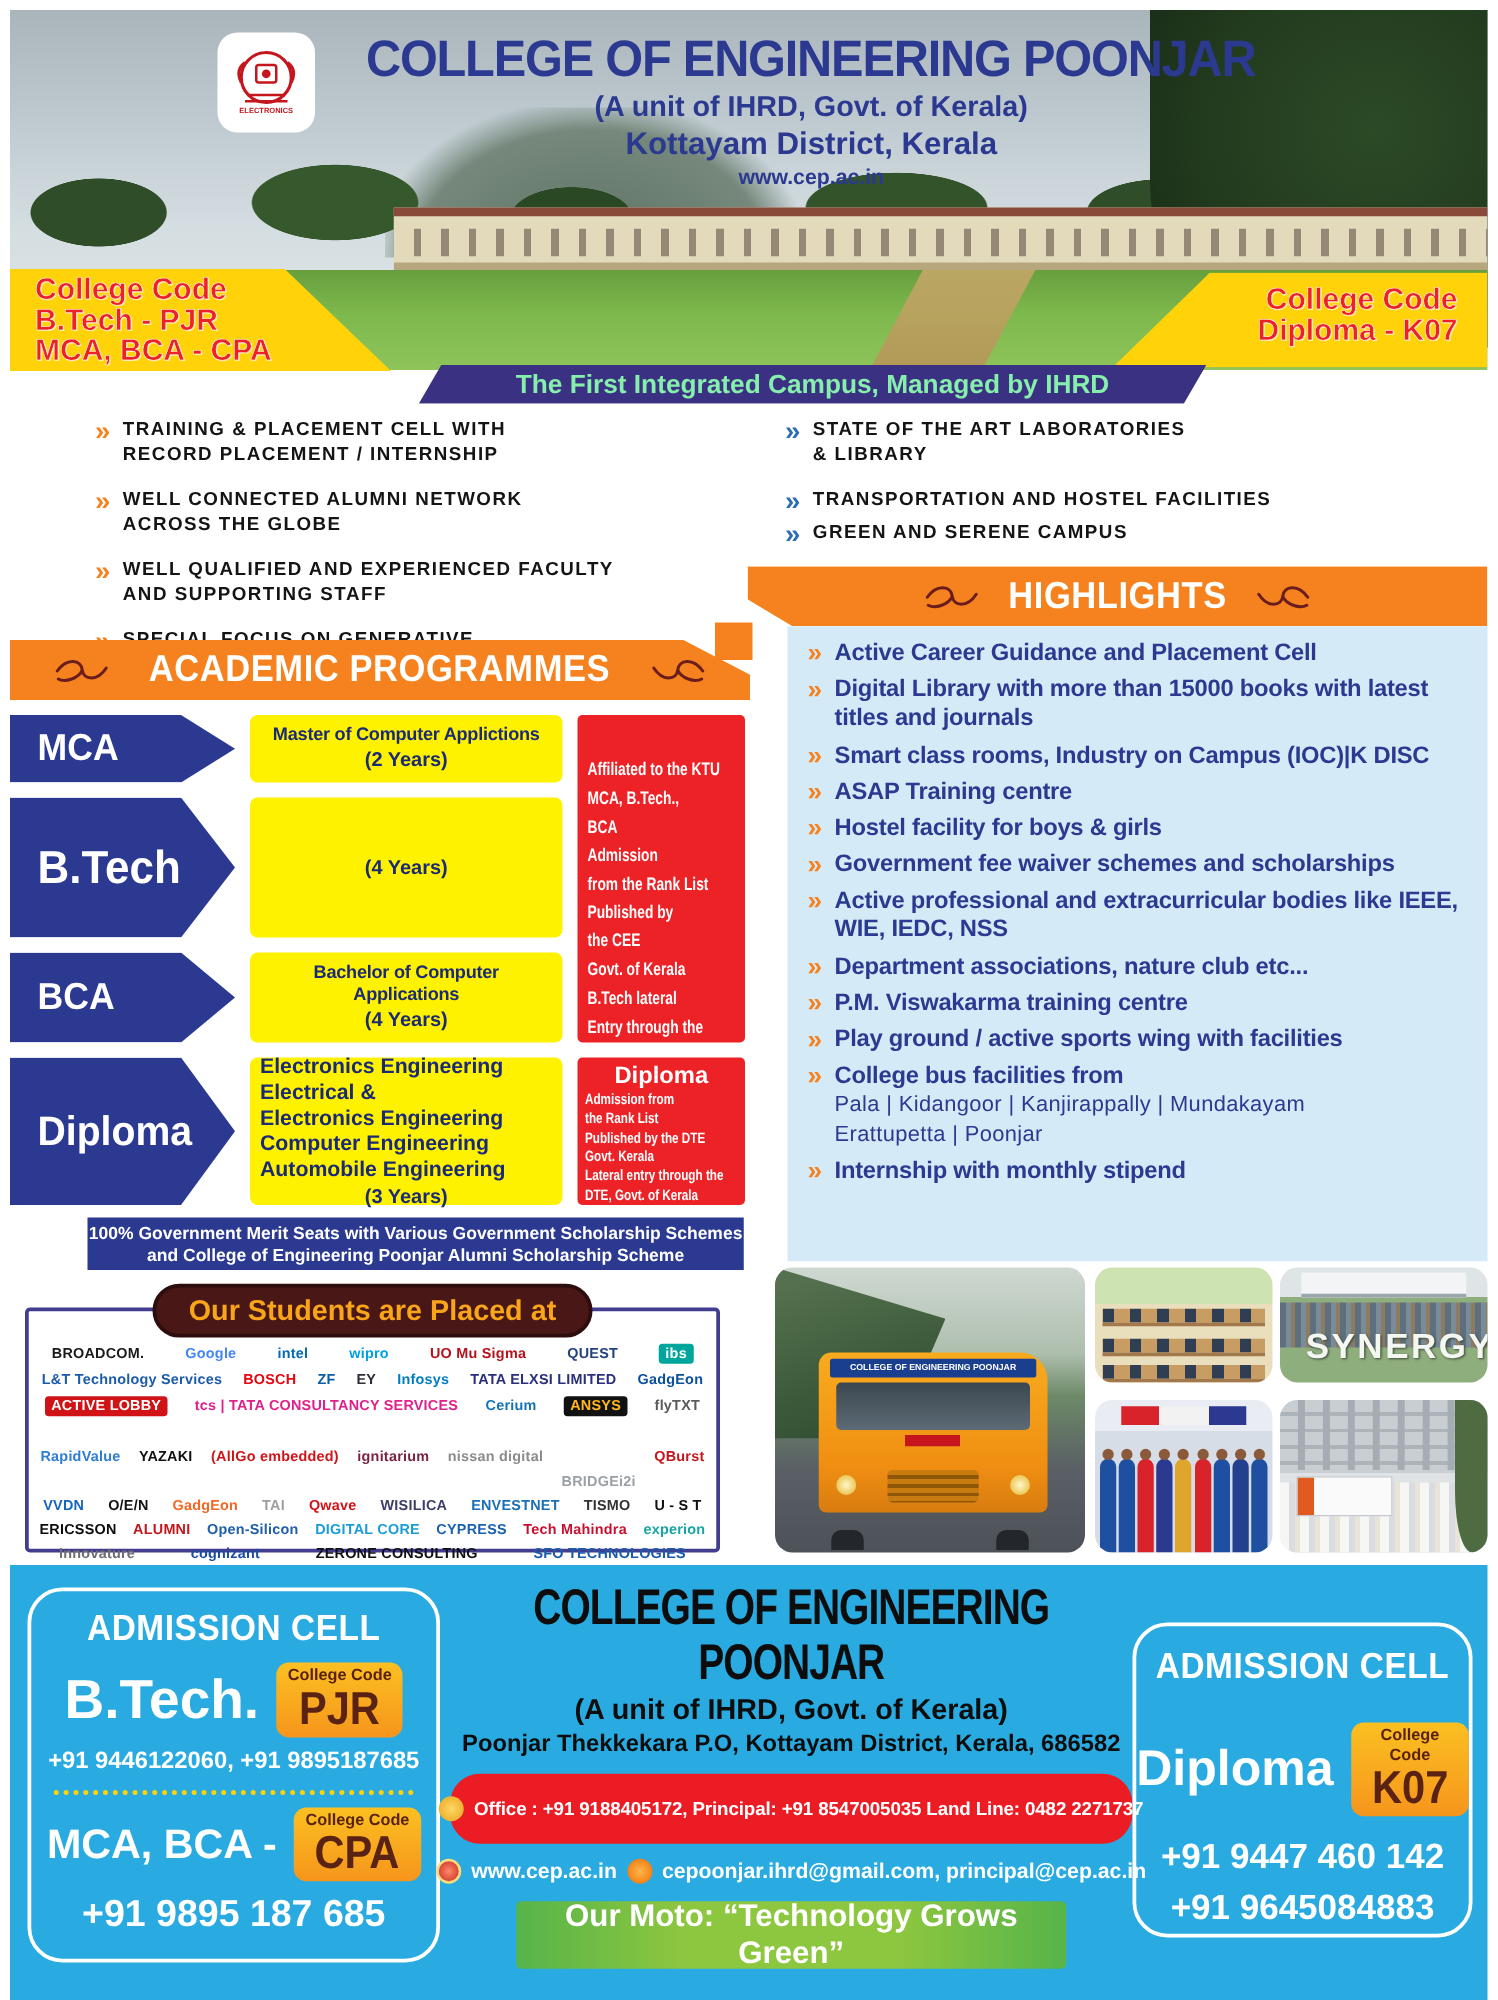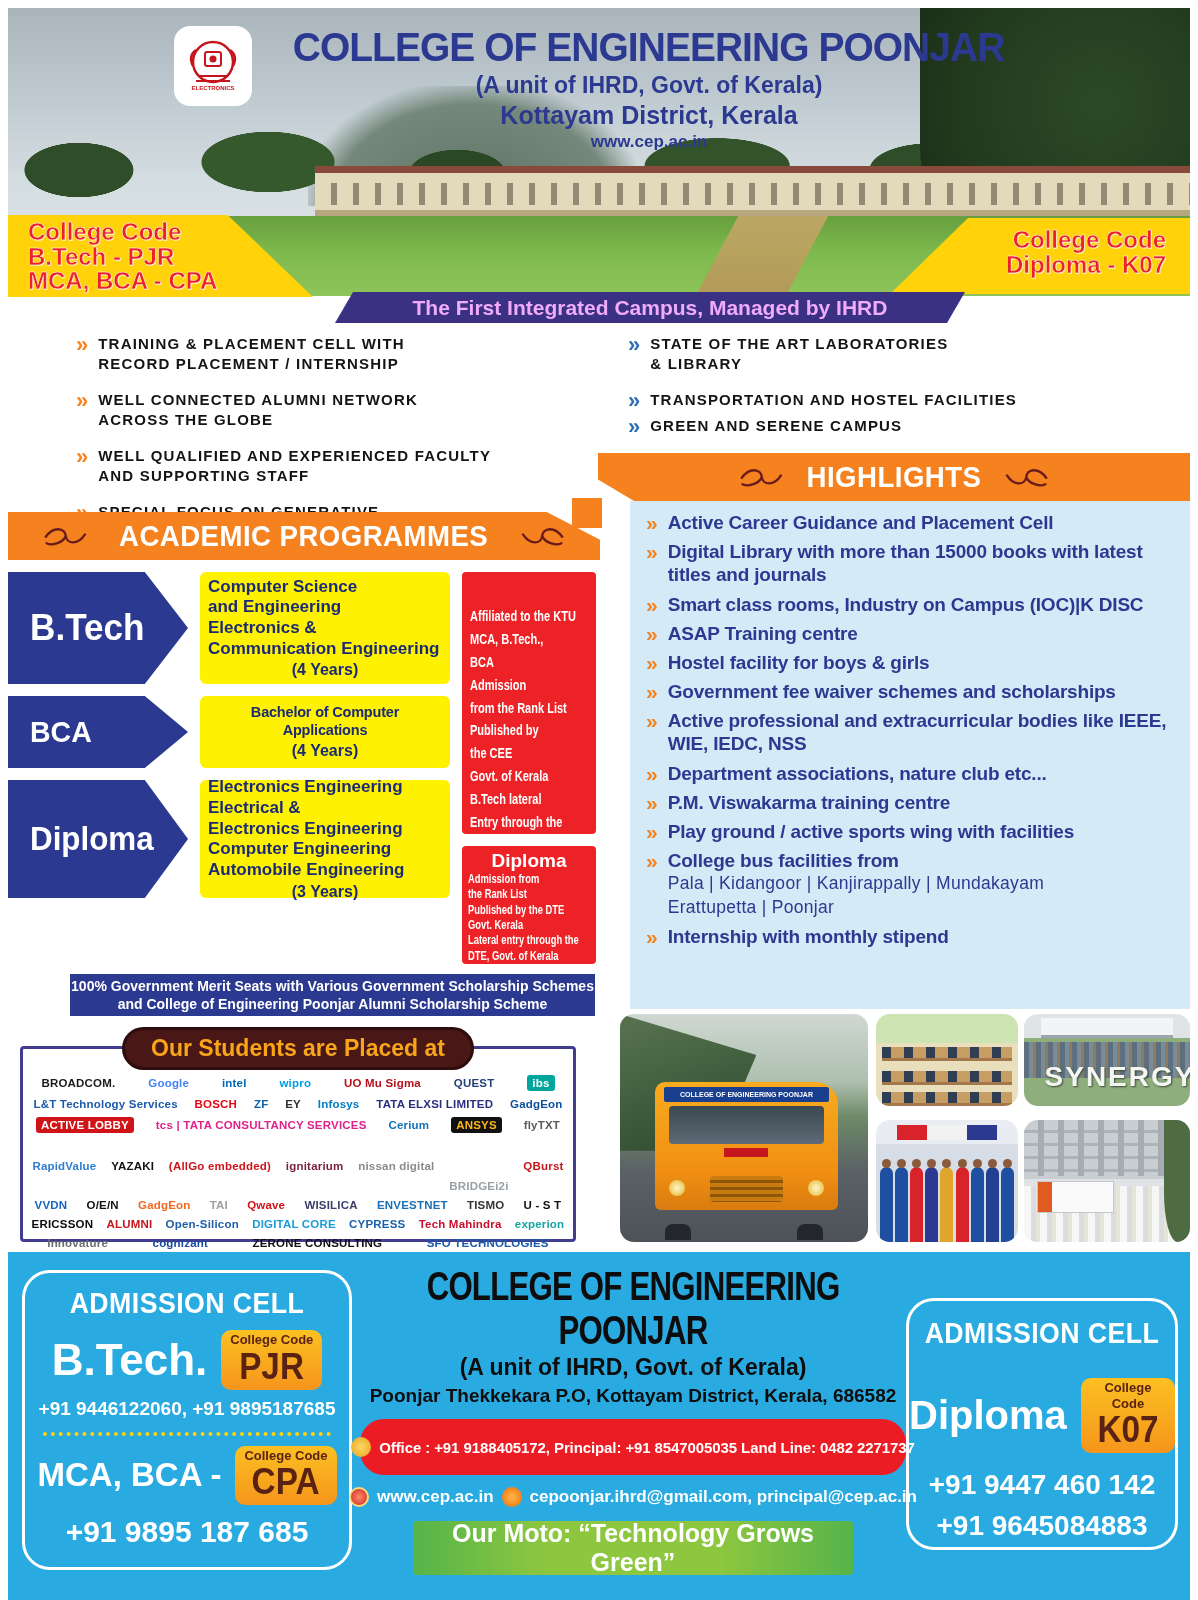--- a/index.html
+++ b/index.html
@@ -36,21 +36,21 @@
   .m-site { font-size:17px; font-weight:700; margin-top:2px; }
 
   
   .code-left { position:absolute; left:8px; top:215px; width:305px; height:82px; background:#FFD20A;
           clip-path:polygon(0 0, 72% 0, 100% 100%, 0 100%); padding:5px 0 0 20px; }
   .code-right { position:absolute; right:8px; top:218px; width:300px; height:76px; background:#FFD20A;
           clip-path:polygon(26% 0, 100% 0, 100% 100%, 0 100%); padding:10px 24px 0 0; text-align:right; }
   .code-txt { color:#EC2227; font-weight:800; font-size:24px; line-height:1.03; -webkit-text-stroke:.4px #fff; text-shadow:1px 1px 0 #ffffff88; }
 
   
-  .campus-bar { position:absolute; left:335px; top:292px; width:630px; height:31px; background:#3A3182; color:#f0abfc;
+  .campus-bar { position:absolute; left:335px; top:292px; width:630px; height:31px; background:#3A3182; color:#86efac;
           display:flex; align-items:center; justify-content:center; font-size:21px; font-weight:700;
           clip-path:polygon(18px 0, 100% 0, calc(100% - 18px) 100%, 0 100%); }
 
   
   .features { position:absolute; left:8px; top:334px; width:1182px; display:flex; }
   .f-col-left { margin-left:68px; width:490px; }
   .f-col-right { margin-left:62px; width:540px; }
   .feature-item { display:flex; gap:10px; margin-bottom:17px; }
   .feature-item.tight { margin-top:-13px; }
   .chev { font-weight:800; line-height:1; }
@@ -276,29 +276,34 @@
   <div class="acad-header">
     <svg class="flourish" viewBox="0 0 60 30">
         <path d="M6,16 C16,2 30,5 31,15 C32,25 46,27 55,13 M31,15 C28,23 14,28 7,24" fill="none" stroke="#6b1d1d" stroke-width="3" stroke-linecap="round"></path>
       </svg>
     <span class="sec-title">ACADEMIC PROGRAMMES</span>
     <svg class="flourish" style="transform:scaleX(-1)" viewBox="0 0 60 30">
         <path d="M6,16 C16,2 30,5 31,15 C32,25 46,27 55,13 M31,15 C28,23 14,28 7,24" fill="none" stroke="#6b1d1d" stroke-width="3" stroke-linecap="round"></path>
       </svg>
   </div>
   <div class="acad-col" id="prog-rows">
+      <div class="prog-row prog-row-0">
+        <div class="prog-arrow">
+          <span class="prog-label">MCA</span>
+        </div>
+        <div class="prog-box">
+          <div class="prog-desc">Master of Computer Applictions</div>
+          <div class="prog-years">(2 Years)</div>
+        </div>
+      </div>
       <div class="prog-row prog-row-1">
         <div class="prog-arrow">
           <span class="prog-label">B.Tech</span>
         </div>
         <div class="prog-box">
-          <div class="prog-desc left">Computer Science
-and Engineering
-Electronics &amp;
-Communication Engineering</div>
           <div class="prog-years">(4 Years)</div>
         </div>
       </div>
       <div class="prog-row prog-row-2">
         <div class="prog-arrow">
           <span class="prog-label">BCA</span>
         </div>
         <div class="prog-box">
           <div class="prog-desc">Bachelor of Computer Applications</div>
           <div class="prog-years">(4 Years)</div>

